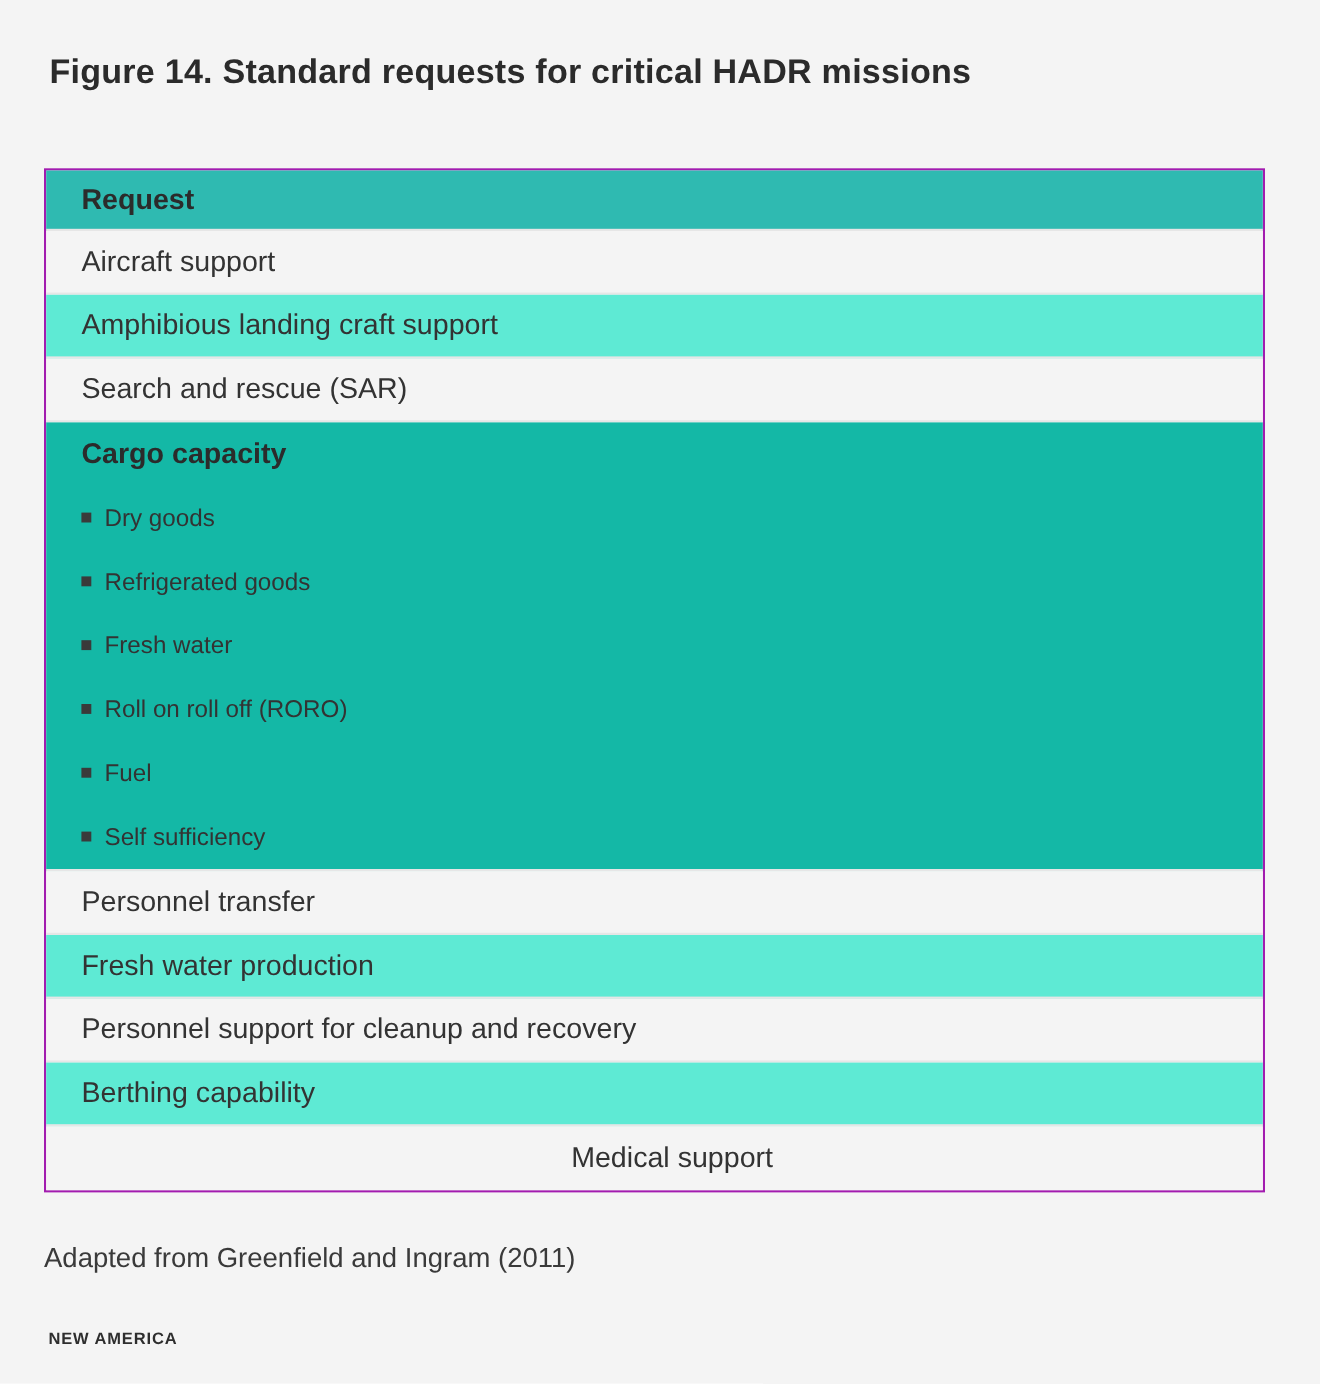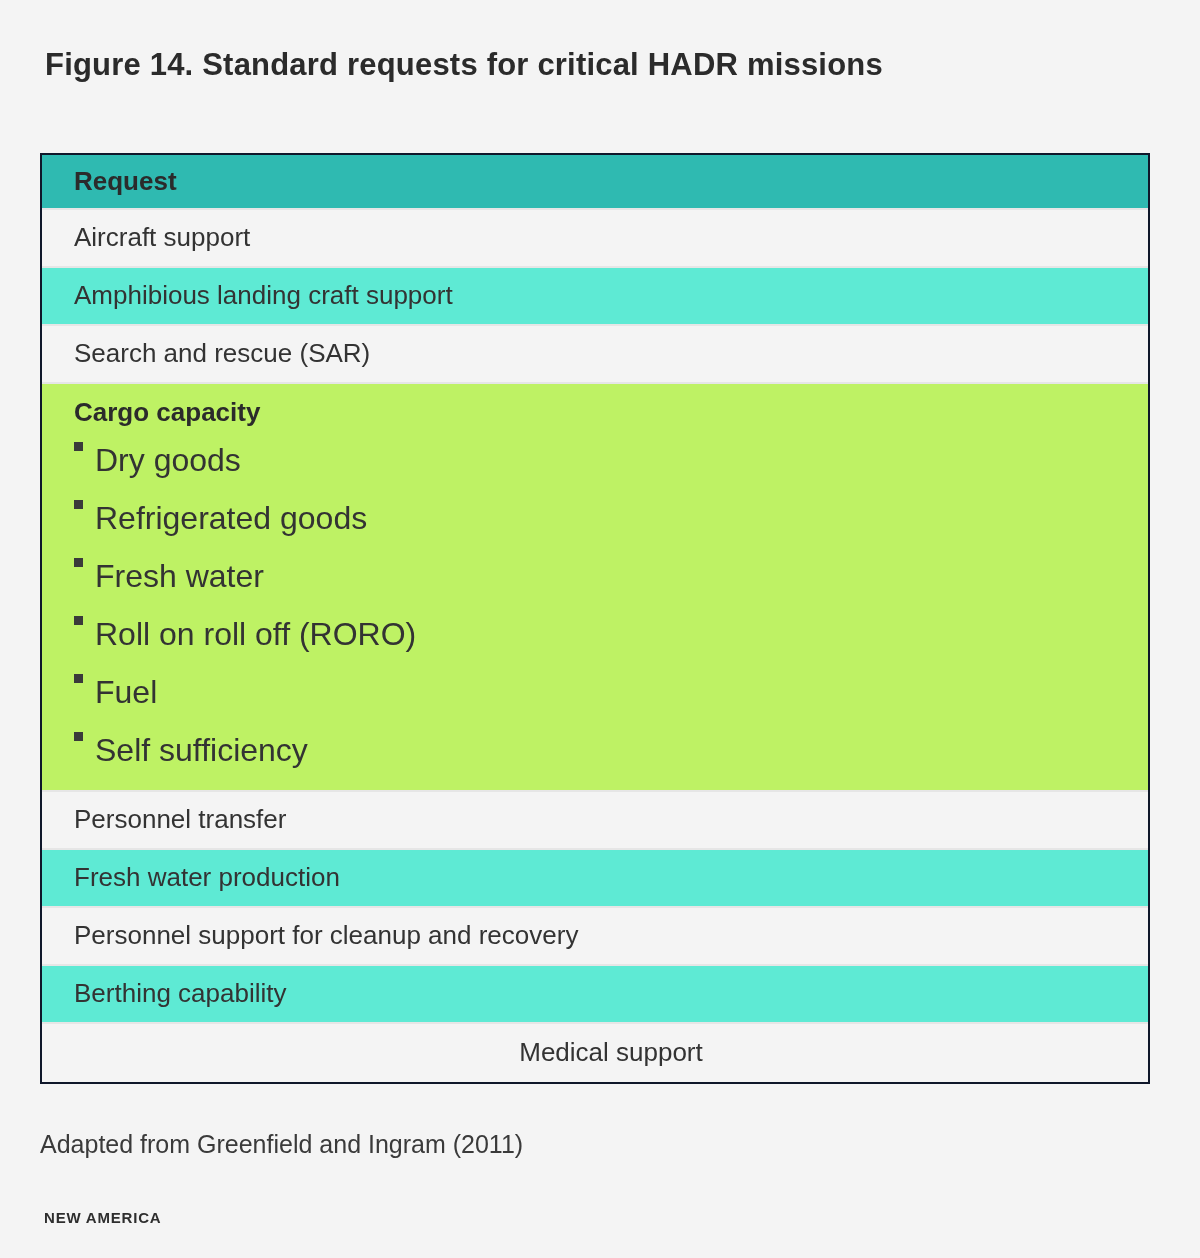--- a/index.html
+++ b/index.html
@@ -19,21 +19,21 @@
     margin: 5px;
     padding: 42px 40px 0 40px;
     font-size: 31px;
     line-height: 1.15;
     font-weight: 700;
     color: #2b2b2b;
     letter-spacing: 0.2px;
   }
   .table {
     margin: 70px 50px 0 40px;
-    border: 2px solid #0f172a;
+    border: 2px solid #a21caf;
     background: #ffffff;
     box-sizing: border-box;
   }
   .row {
     height: 58px;
     display: flex;
     align-items: center;
     padding-left: 32px;
     font-size: 26px;
     color: #333333;
@@ -50,39 +50,40 @@
     font-weight: 700;
     color: #2b2b2b;
   }
   .row.alt {
     background: #f4f4f4;
   }
   .row.plain {
     background: #5eead4;
   }
   .group {
-    background: #bef264;
+    background: #14b8a6;
     padding: 0;
     border-bottom: 2px solid #e6e6e6;
   }
   .group-heading {
     height: 58px;
     display: flex;
     align-items: center;
     padding-left: 32px;
     font-size: 26px;
     font-weight: 700;
     color: #2b2b2b;
     box-sizing: border-box;
   }
   .group-item {
     height: 58px;
     display: flex;
+    align-items: center;
     padding-left: 32px;
-    font-size: 32px;
+    font-size: 22px;
     color: #333333;
     box-sizing: border-box;
   }
   .bullet {
     width: 9px;
     height: 9px;
     background: #3a3a3a;
     margin-right: 12px;
     flex: 0 0 auto;
   }

